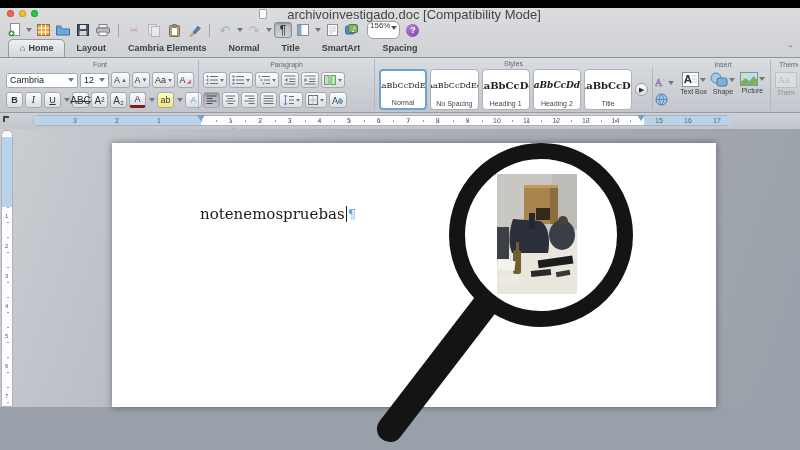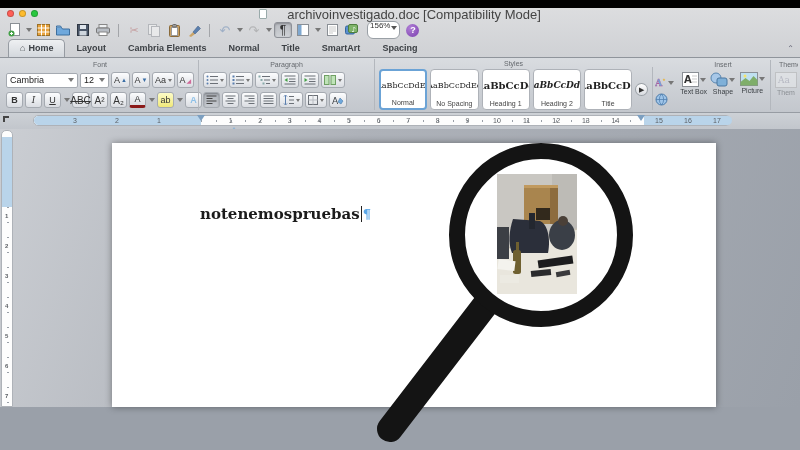--- a/index.html
+++ b/index.html
@@ -73,21 +73,21 @@
   .hticks { position:absolute; left:167px; width:443px; top:4px; height:2px;
             background:repeating-linear-gradient(90deg,#9aa0a8 0 1px,transparent 1px 14.8px); }
   .rnum { position:absolute; top:1px; font-size:7px; color:#5c6065; transform:translateX(-50%); }
   .marker { position:absolute; width:0; height:0; }
   .mk-first { left:163px; top:-1px; border-left:4px solid transparent; border-right:4px solid transparent; border-top:6px solid #7c9fc0; }
   .mk-right { left:603px; top:-1px; border-left:4px solid transparent; border-right:4px solid transparent; border-top:6px solid #7c9fc0; }
   .mk-hang { position:absolute; left:196px; top:14px; width:8px; height:4px; background:#8fb3d4; border:1px solid #678; }
   .mk-hang:before { content:""; position:absolute; left:0; top:-4px; border-left:3px solid transparent; border-right:3px solid transparent; border-bottom:4px solid #8fb3d4; }
 
   
-  .docarea { position:relative; height:278px; background:linear-gradient(110deg,#cbced3 0%,#aeb2b9 40%,#9aa0a9 100%);font-weight:bold; }
+  .docarea { position:relative; height:278px; background:linear-gradient(110deg,#cbced3 0%,#aeb2b9 40%,#9aa0a9 100%); }
   .vruler { position:absolute; left:1px; top:1px; bottom:0; width:12px; background:#fdfdfd; border:1px solid #aeb2b8; border-radius:5px 5px 0 0; overflow:hidden; }
   .vblue { position:absolute; left:0; right:0; background:#b9d4ea; }
   .vb-top { top:6px; height:70px; }
   .vticks { position:absolute; left:5px; width:2px; top:76px; bottom:0;
             background:repeating-linear-gradient(#9aa0a8 0 1px,transparent 1px 15px); }
   .vnum { position:absolute; left:2px; font-size:6px; color:#5c6065; }
   .page { position:absolute; left:112px; top:14px; width:604px; bottom:0; background:#fff; box-shadow:0 0 7px rgba(0,0,0,.4); }
   .docline { position:absolute; left:88px; top:62px; font-family:"DejaVu Serif",serif; font-size:15px; color:#1b1b1b; display:flex; align-items:center; }
   .caret { width:1px; height:16px; background:#222; margin-left:1px; }
   .pilcrow { color:#5aa7e8; font-size:13px; margin-left:1px; }

